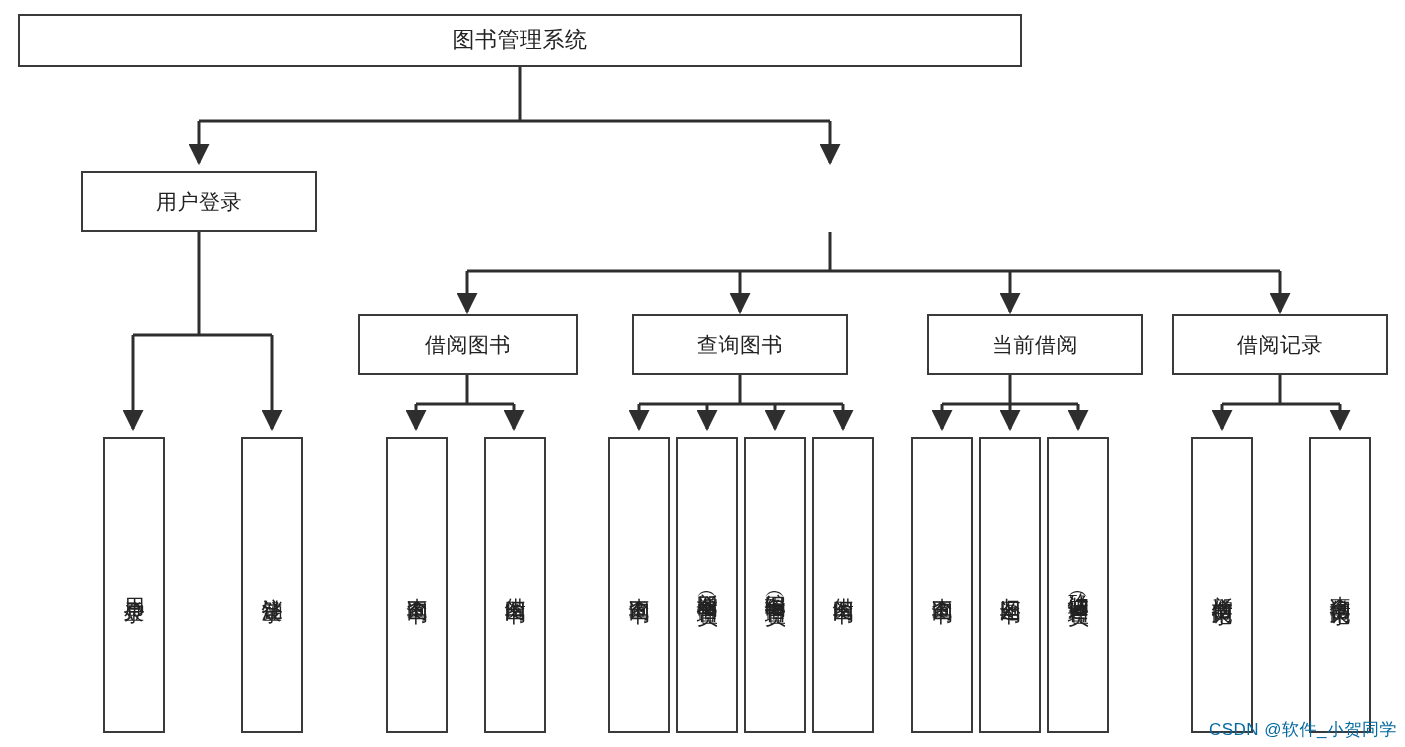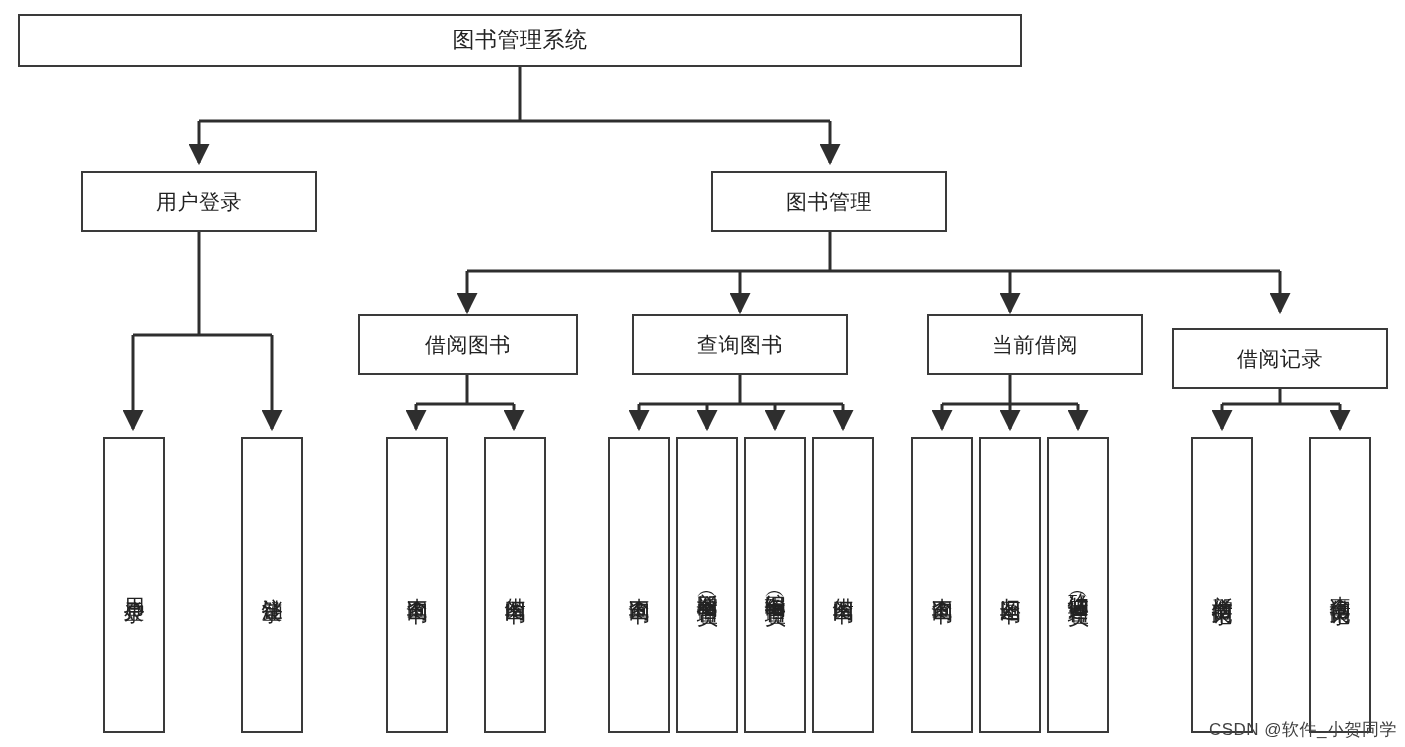--- a/index.html
+++ b/index.html
@@ -50,21 +50,21 @@
     text-align: center;
   }
   .root-title {
     font-size: 22px;
   }
   #watermark {
     position: absolute;
     right: 8px;
     bottom: 6px;
     font-size: 17px;
-    color: #404040;
+    color: #0369a1;
     white-space: nowrap;
     letter-spacing: 0.5px;
   }
 </style>
 </head>
 <body>
 
 <div id="canvas">
 
   <svg id="diagram-svg" viewBox="0 0 1405 747" xmlns="http://www.w3.org/2000/svg">
@@ -117,34 +117,31 @@
     </g>
   </svg>
 
   <div class="node-box" style="left:18px; top:14px; width:1004px; height:53px;">
     <span class="node-h root-title">图书管理系统</span>
   </div>
 
   <div class="node-box" style="left:81px; top:171px; width:236px; height:61px;">
     <span class="node-h">用户登录</span>
   </div>
-  <div class="node-box" style="left:711px; top:171px; width:236px; height:61px;">
-    <span class="node-h">图书管理</span>
-  </div>
 
   <div class="node-box" style="left:358px; top:314px; width:220px; height:61px;">
     <span class="node-h">借阅图书</span>
   </div>
   <div class="node-box" style="left:632px; top:314px; width:216px; height:61px;">
     <span class="node-h">查询图书</span>
   </div>
   <div class="node-box" style="left:902px; top:314px; width:216px; height:61px;margin-left:25px;">
     <span class="node-h">当前借阅</span>
   </div>
-  <div class="node-box" style="left:1172px; top:328px; width:216px; height:61px;">
+  <div class="node-box" style="left:1172px; top:314px; width:216px; height:61px;">
     <span class="node-h">借阅记录</span>
   </div>
 
   <div class="node-box" style="left:103px; top:437px; width:62px; height:296px;">
     <span class="node-v">用户登录</span>
   </div>
   <div class="node-box" style="left:241px; top:437px; width:62px; height:296px;">
     <span class="node-v">注销登录</span>
   </div>
 

